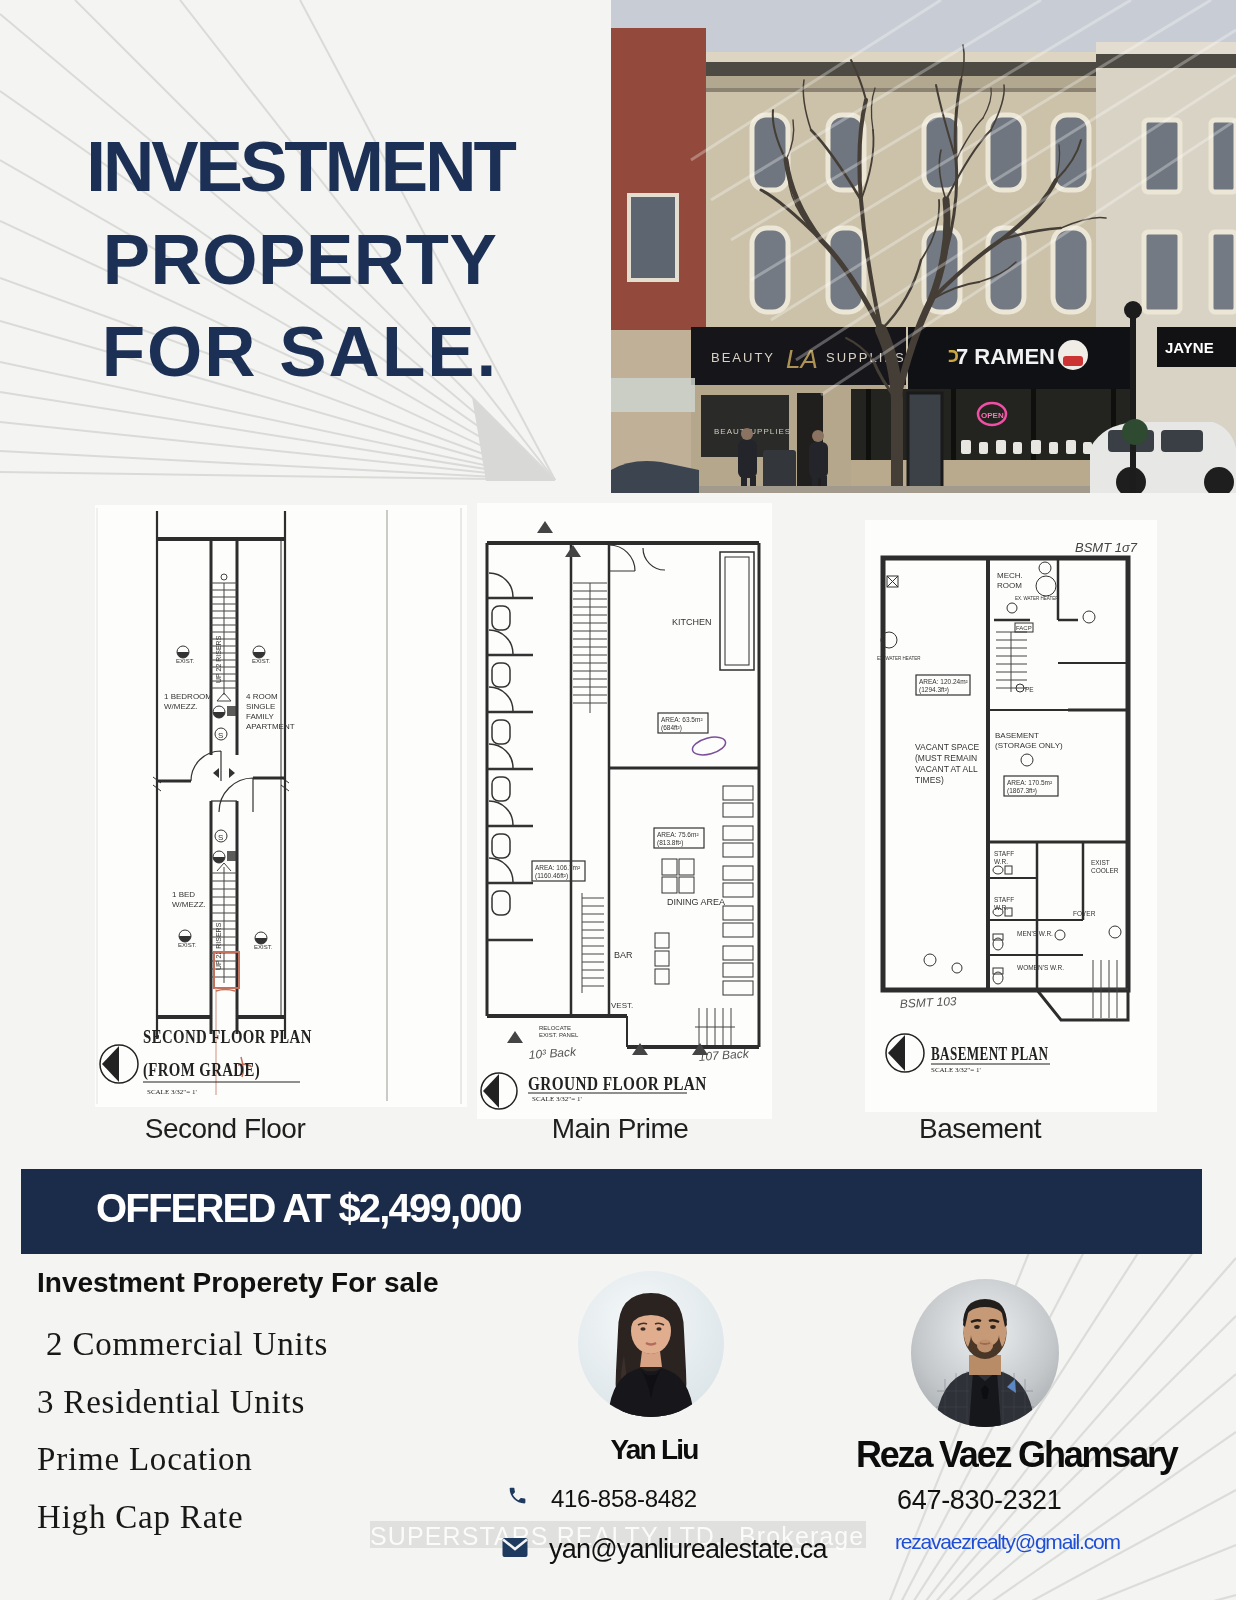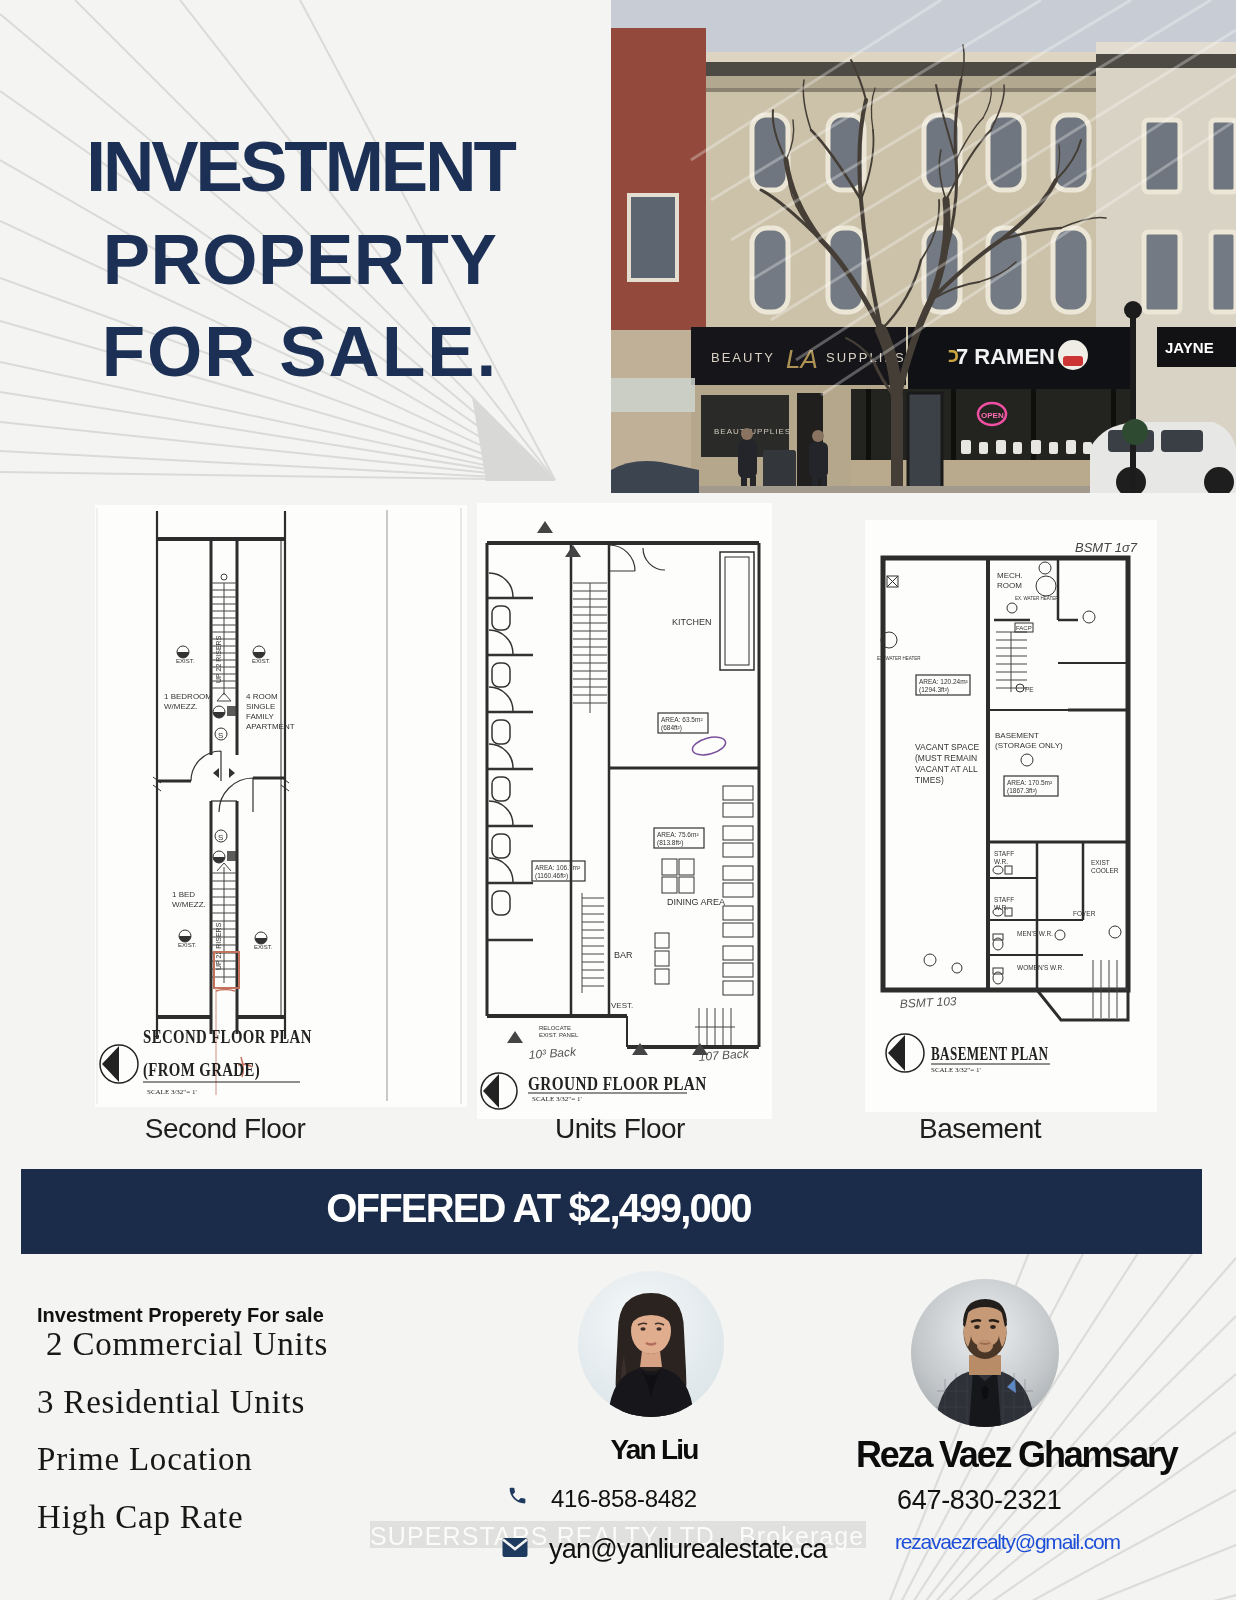--- a/index.html
+++ b/index.html
@@ -504,21 +504,21 @@
 
   <g fill="#222" font-family="Liberation Serif">
     <text x="0" y="0" transform="translate(51,587) scale(0.85,1)" font-size="18" font-weight="bold" letter-spacing="0.5">GROUND FLOOR PLAN</text>
     <text x="55" y="598" font-size="7">SCALE 3/32"= 1'</text>
   </g>
   <line x1="51" y1="590" x2="210" y2="590" stroke="#222" stroke-width="1.2"></line>
   <circle cx="22" cy="588" r="18" stroke="#222" fill="none" stroke-width="1.5"></circle>
   <path d="M22 571 L22 605 L6 588 Z" fill="#222"></path>
 </svg>
 
-<div class="abs" style="left:490px;top:1113px;width:260px;text-align:center;font-size:28px;letter-spacing:-0.5px;color:#1e1e1e;">Units Floor</div>
+<div class="abs" style="left:490px;top:1113px;width:260px;text-align:center;font-size:28px;letter-spacing:-0.5px;color:#1e1e1e;">Main Prime</div>
 
 <svg class="abs" style="left:865px;top:520px;" width="292" height="592" viewBox="0 0 292 592">
   <rect x="0" y="0" width="292" height="592" fill="#fdfdfb"></rect>
   <text x="210" y="32" font-size="13" fill="#444" font-style="italic">BSMT 1σ7</text>
   <rect x="22" y="56" width="11" height="11" stroke="#333" fill="none"></rect>
   <path d="M22 56 L33 67 M33 56 L22 67" stroke="#333" stroke-width="1"></path>
   <g stroke="#2d2d2d" fill="none">
     <rect x="18" y="38" width="245" height="432" stroke-width="5"></rect>
     <line x1="123" y1="38" x2="123" y2="470" stroke-width="4"></line>
 
@@ -631,25 +631,25 @@
     <text x="66" y="552" font-size="7">SCALE 3/32"= 1'</text>
   </g>
   <line x1="66" y1="544" x2="185" y2="544" stroke="#222" stroke-width="1.2"></line>
   <circle cx="40" cy="533" r="19" stroke="#222" fill="none" stroke-width="1.5"></circle>
   <path d="M40 515 L40 551 L23 533 Z" fill="#222"></path>
 </svg>
 
 <div class="abs" style="left:850px;top:1113px;width:260px;text-align:center;font-size:28px;letter-spacing:-0.5px;color:#1e1e1e;">Basement</div>
 
 <div class="abs" style="left:21px;top:1169px;width:1181px;height:85px;background:#1b2b4a;"></div>
-<div class="abs" style="left:22px;top:1169px;width:970px;height:85px;display:flex;align-items:center;justify-content:center;">
+<div class="abs" style="left:33px;top:1169px;width:970px;height:85px;display:flex;align-items:center;">
   <span style="color:#fff;font-weight:bold;font-size:40px;letter-spacing:-1.8px;margin-left:63px;margin-top:-6px;">OFFERED AT $2,499,000</span>
 </div>
 
-<div class="abs" style="left:37px;top:1304px;font-weight:bold;font-size:20px;color:#111;">Investment Properety For sale</div>
+<div class="abs" style="left:37px;top:1267px;font-weight:bold;font-size:28px;color:#111;">Investment Properety For sale</div>
 
 <div class="abs" style="left:37px;top:1316px;font-family:'Liberation Serif',serif;font-size:33px;letter-spacing:0.8px;color:#181818;line-height:57.5px;">
   <div>&nbsp;2 Commercial Units</div>
   <div>3 Residential Units</div>
   <div>Prime Location</div>
   <div>High Cap Rate</div>
 </div>
 
 <div class="abs" style="left:370px;top:1521px;width:496px;height:27px;background:rgba(193,193,193,0.38);"></div>
 <div class="abs" style="left:370px;top:1522px;width:500px;font-size:25px;color:rgba(253,253,252,0.92);letter-spacing:1.1px;white-space:nowrap;">SUPERSTARS REALTY LTD., Brokerage</div>

